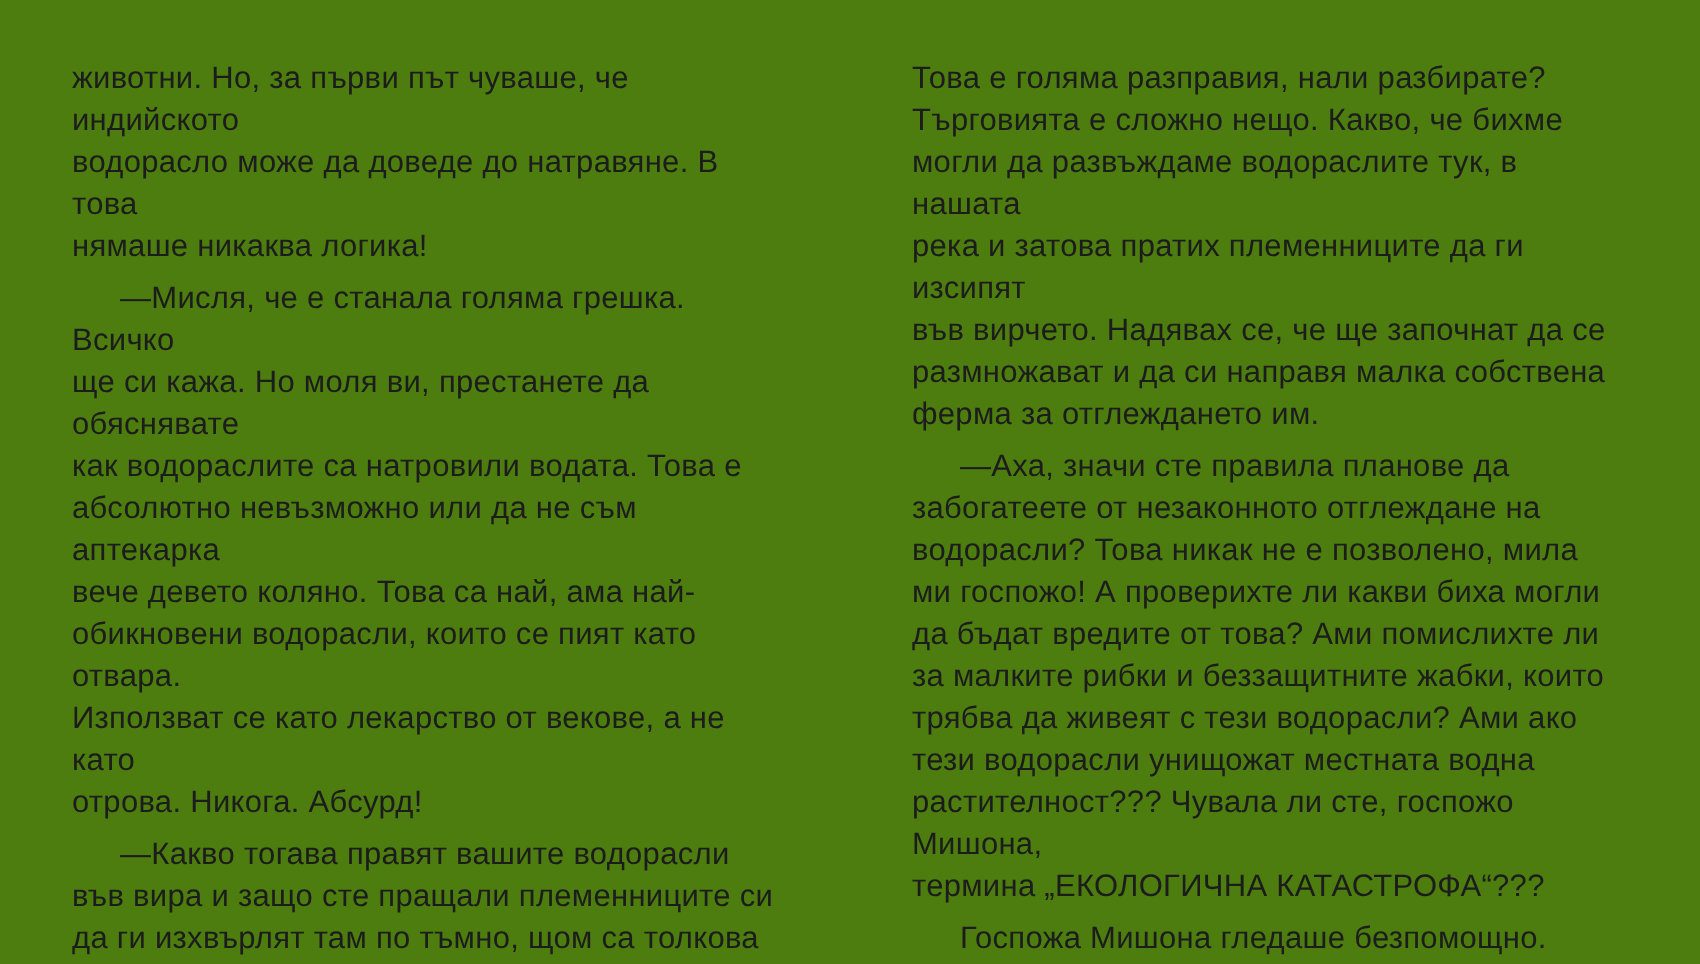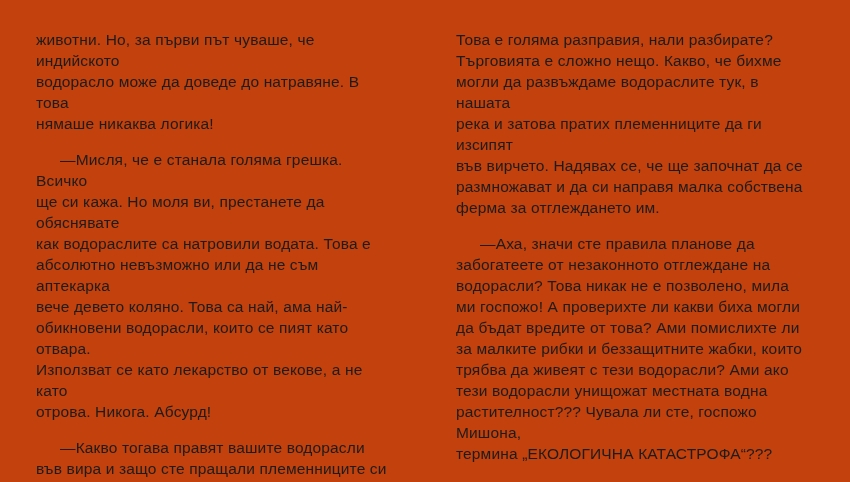--- a/index.html
+++ b/index.html
@@ -3,33 +3,33 @@
 <meta charset="utf-8">
 <style>
   html, body { margin: 0; padding: 0; }
   body {
     width: 850px; height: 482px;
     background: #ffffff;
     color: #1c1c1c;
     font-family: "Liberation Sans", sans-serif;
     overflow: hidden;
   }
-  .spread { position: relative; width: 850px; height: 482px; background: #c2410c; }
+  .spread { position: relative; width: 850px; height: 482px; background: #4d7c0f; }
   .page { position: absolute; top: 0; bottom: 0; }
   .page--left  { left: 36px;  width: 356px; }
   .page--right { left: 456px; width: 356px; }
   .page__text { padding-top: 29px; }
   .para {
     margin: 0;
     font-size: 15.5px;
     line-height: 21px;
     letter-spacing: 0.15px;
     white-space: pre-line;
   }
-  .para + .para { margin-top: 15px; }
+  .para + .para { margin-top: 5px; }
   .para--indent { text-indent: 24px; }
   .page-number {
     position: absolute;
     bottom: 15px; left: 0;
     width: 100%;
     text-align: center;
     font-size: 9px;
     font-weight: 700;
     letter-spacing: 0.5px;
   }

